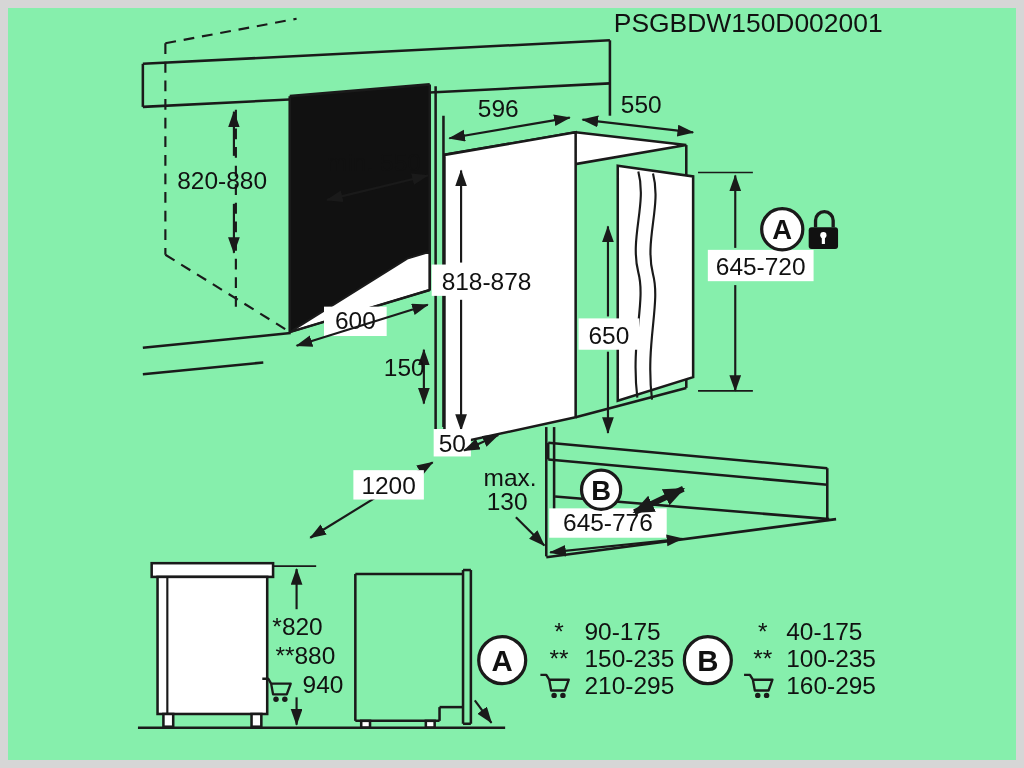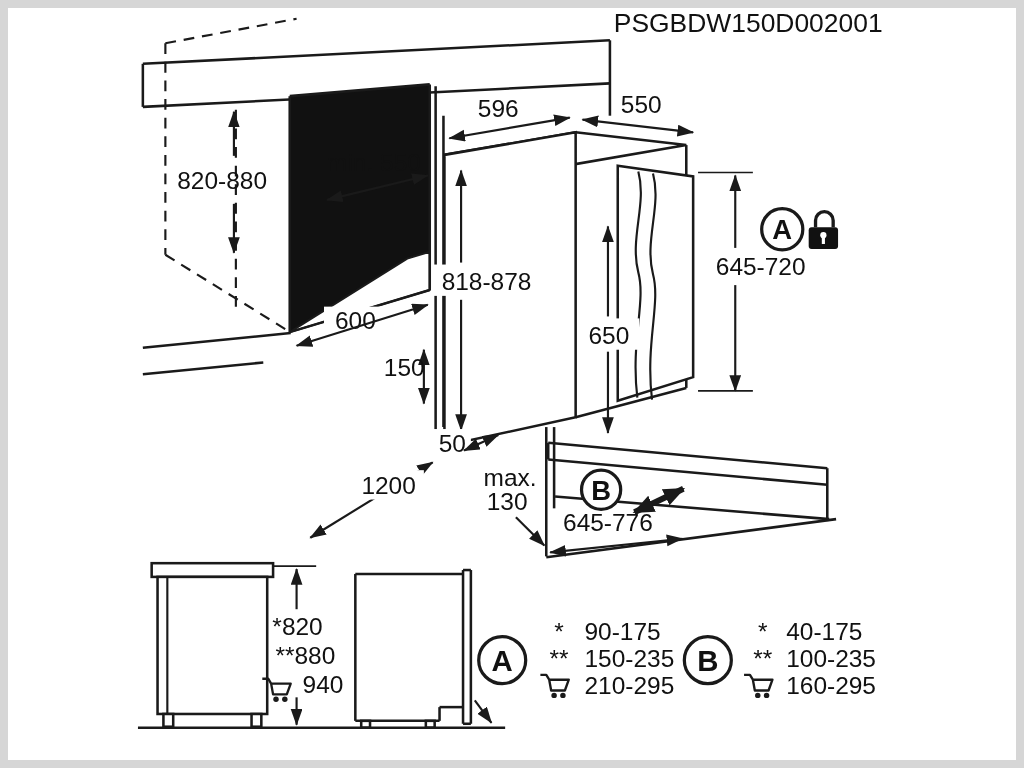--- a/index.html
+++ b/index.html
@@ -1,17 +1,17 @@
 <!DOCTYPE html>
 <html><head>
 <meta charset="utf-8">
 <style>
   html,body{margin:0;padding:0;}
   body{width:1024px;height:768px;position:relative;background:#d6d6d6;overflow:hidden;}
-  .canvas{position:absolute;inset:8px;background:#ffffff;}
+  .canvas{position:absolute;inset:8px;background:#86efac;}
   svg{display:block;}
   .ln{stroke:#1a1a1a;stroke-width:2.6;fill:none;}
   .thin{stroke:#1a1a1a;stroke-width:2.2;fill:none;}
   .dim{stroke:#1a1a1a;stroke-width:2.2;fill:none;}
   .dash{stroke:#1a1a1a;stroke-width:2.2;fill:none;stroke-dasharray:11 8;}
   .tick{stroke:#1a1a1a;stroke-width:1.6;fill:none;}
   .solid{fill:#111111;stroke:none;}
   .face{fill:#ffffff;stroke:#1a1a1a;stroke-width:2.6;}
   .mask{fill:#ffffff;stroke:none;}
   .badge{fill:#ffffff;stroke:#1a1a1a;stroke-width:3.3;}

